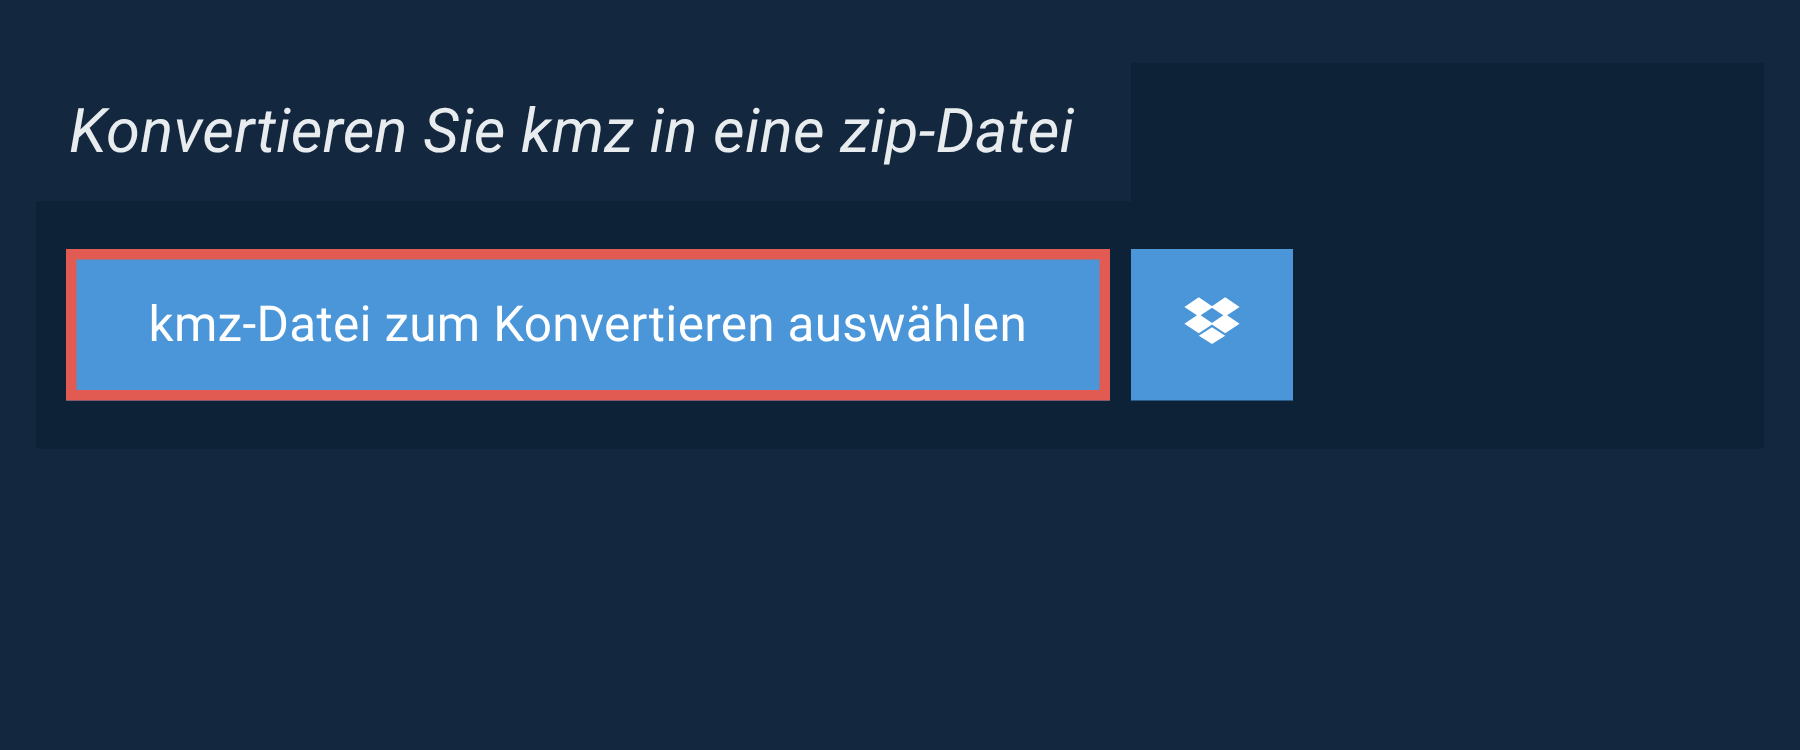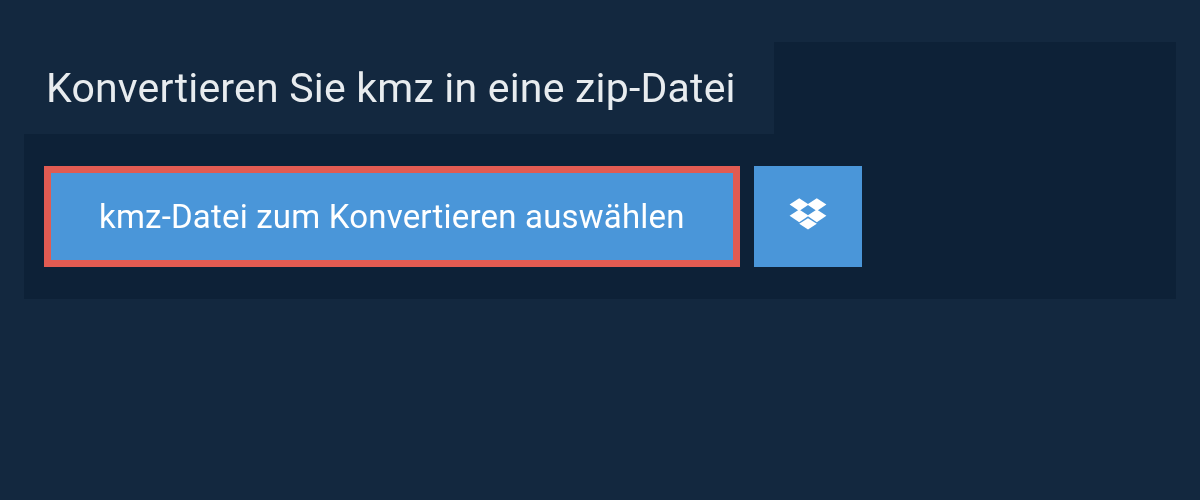--- a/index.html
+++ b/index.html
@@ -22,20 +22,21 @@
     .title-wrap {
       display: inline-block;
       background: #13283f;
       padding: 22px 38px 22px 22px;
     }
     .title {
       color: #e8ecef;
       font-size: 41px;
       font-weight: 400;
       letter-spacing: 0.2px;
+      font-style: italic;
     }
     .button-row {
       display: flex;
       gap: 14px;
       padding: 32px 20px 0 20px;
       align-items: stretch;
     }
     .select-file-button {
       background: #4a96d9;
       border: 7px solid #e15b52;

